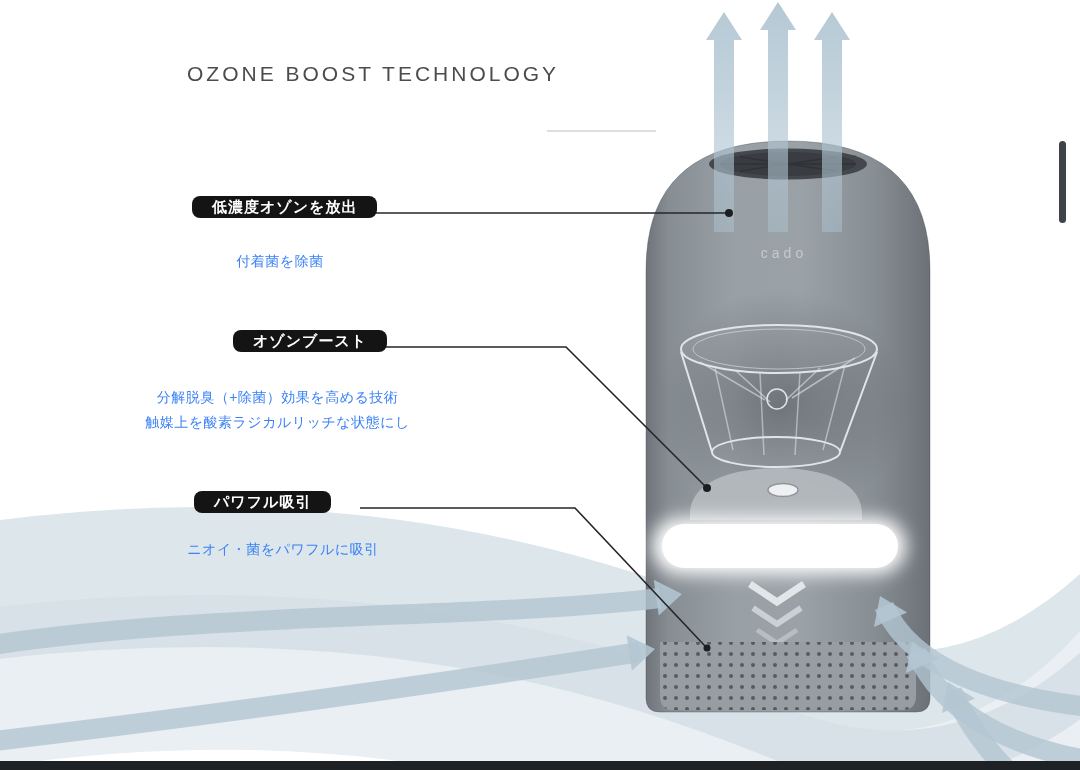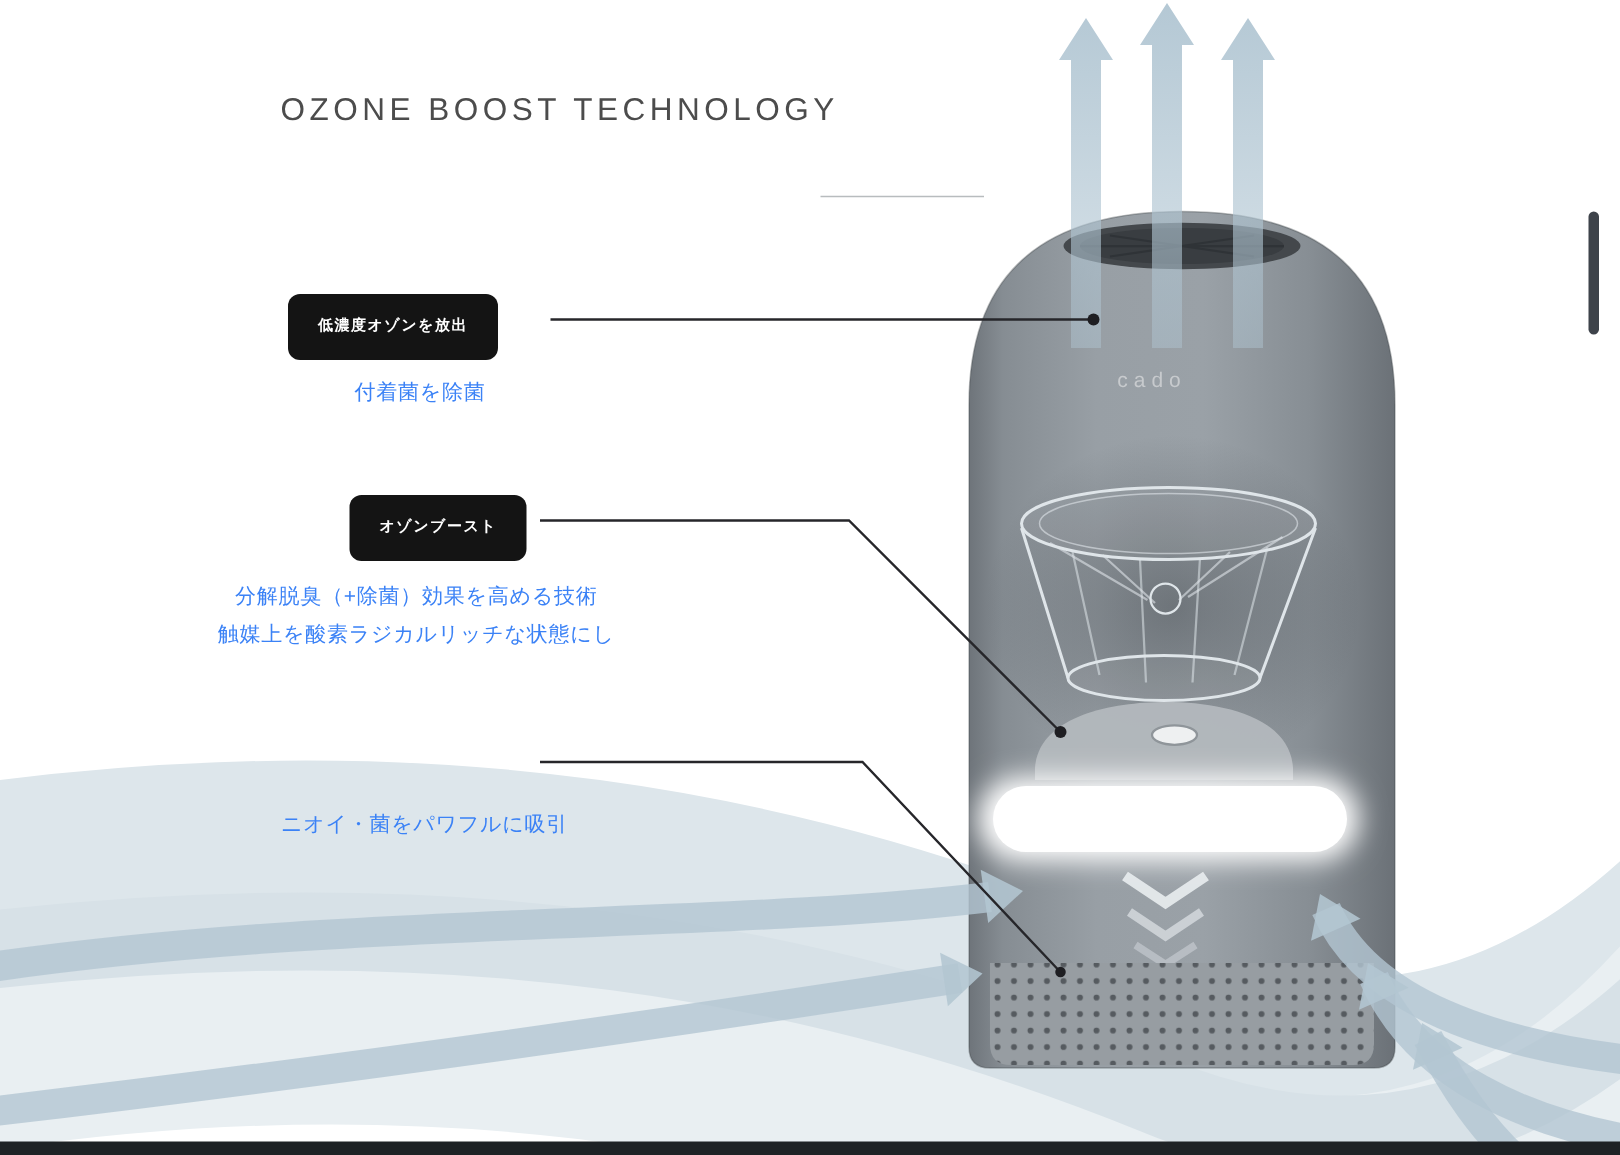--- a/index.html
+++ b/index.html
@@ -13,33 +13,33 @@
     position:absolute; left:187px; top:62px;
     font-size:21px; letter-spacing:3px; color:#4c4c4c; font-weight:normal;
     white-space:nowrap;
   }
   .subtitle {
     position:absolute; left:187px; top:95px;
     font-size:17px; letter-spacing:1.5px; color:#343434; white-space:nowrap;
   }
   .pill {
     position:absolute; background:#141414; color:#ffffff;
-    font-size:10px; font-weight:bold; letter-spacing:1px;
-    padding:13px 20px; line-height:18px; border-radius:8px; white-space:nowrap;
+    font-size:15px; font-weight:bold; letter-spacing:1px;
+    padding:2px 20px; line-height:18px; border-radius:8px; white-space:nowrap;
   }
   .pill1 { left:192px; top:196px; }
   .pill2 { left:193px; top:330px;margin-left:40px; }
   .pill3 { left:194px; top:491px; }
   .desc { position:absolute; color:#3b82f6; font-size:14px; text-align:center; letter-spacing:0.5px; }
   .desc1 { left:192px; top:253px; width:176px; }
   .desc2 { left:125px; top:385px; width:305px; line-height:25px; }
   .desc3 { left:180px; top:541px; width:206px; }
 
   .brand {
-    position:absolute; left:732px; top:245px; width:72px; text-align:center;
+    position:absolute; left:748px; top:245px; width:72px; text-align:center;
     color:#c7cacd; font-size:14px; letter-spacing:4px;
   }
   .scrollbar-thumb {
     position:absolute; right:14px; top:141px; width:7px; height:82px;
     background:#3e434a; border-radius:3.5px;
   }
   .bottom-bar {
     position:absolute; left:0; right:0; bottom:0; height:9px; background:#1e2225;
   }
 </style>
@@ -174,19 +174,20 @@
 
   <div class="pill pill1">低濃度オゾンを放出</div>
   <div class="desc desc1">付着菌を除菌</div>
 
   <div class="pill pill2">オゾンブースト</div>
   <div class="desc desc2">
     <div>分解脱臭（+除菌）効果を高める技術</div>
     <div>触媒上を酸素ラジカルリッチな状態にし</div>
   </div>
 
+  <div class="pill pill3">パワフル吸引</div>
   <div class="desc desc3">ニオイ・菌をパワフルに吸引</div>
 
   <div class="brand">cado</div>
 
   <div class="scrollbar-thumb"></div>
   <div class="bottom-bar"></div>
 </div>
 
 </body></html>

